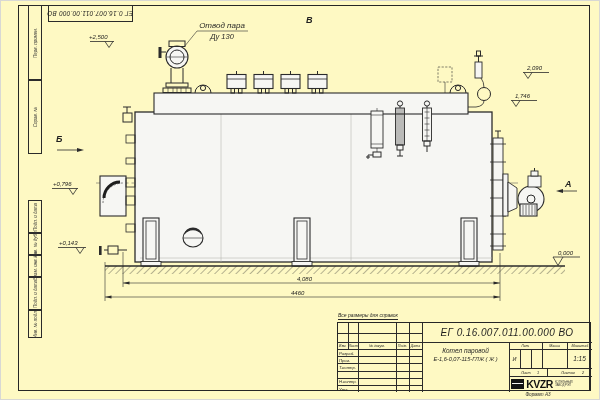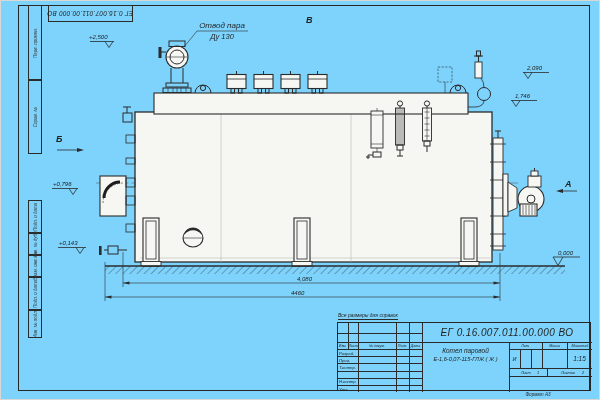--- a/index.html
+++ b/index.html
@@ -1,16 +1,16 @@
 <!DOCTYPE html>
 <html><head>
 <meta charset="utf-8">
 <style>
   html,body{margin:0;padding:0;background:#e9e9e6;}
-  .page{position:relative;width:600px;height:400px;background:#7dd3fc;overflow:hidden;
+  .page{position:relative;width:600px;height:400px;background:#fef9c3;overflow:hidden;
         font-family:"Liberation Sans",sans-serif;color:#1f1f1f;
         box-shadow:inset 0 0 0 1px #d8d8d4;}
   .abs{position:absolute;}
   .it{font-style:italic;}
   .nw{white-space:nowrap;}
   svg.lw{position:absolute;left:0;top:0;}
   
   .st  {stroke:#2b2b2b;fill:none;stroke-width:1;}
   .s13 {stroke:#2b2b2b;fill:#f6f6f3;stroke-width:1.3;}
   .s12 {stroke:#2b2b2b;fill:#f6f6f3;stroke-width:1.1;}
@@ -392,17 +392,25 @@
 
     <div class="cell sheet" style="left:171px;top:45px;width:38px;height:8px;">
       <span>Лист</span>
         <span>1</span>
     </div>
     <div class="cell sheet" style="left:209px;top:45px;width:45px;height:8px;">
       <span>Листов</span>
         <span>2</span>
     </div>
 
+    <div class="cell logo" style="left:171px;top:53px;width:83px;height:16px;">
+      <div class="logoglyph"></div>
+      <span class="logotxt">KVZR</span>
+      <span class="logosub">
+        <span>КОТЕЛЬНЫЙ</span>
+        <span>ЗАВОД РЭП</span>
+      </span>
+    </div>
   </div>
 
   <div class="abs fmt nw">Формат А3</div>
 
 </div>
 
 </body></html>

